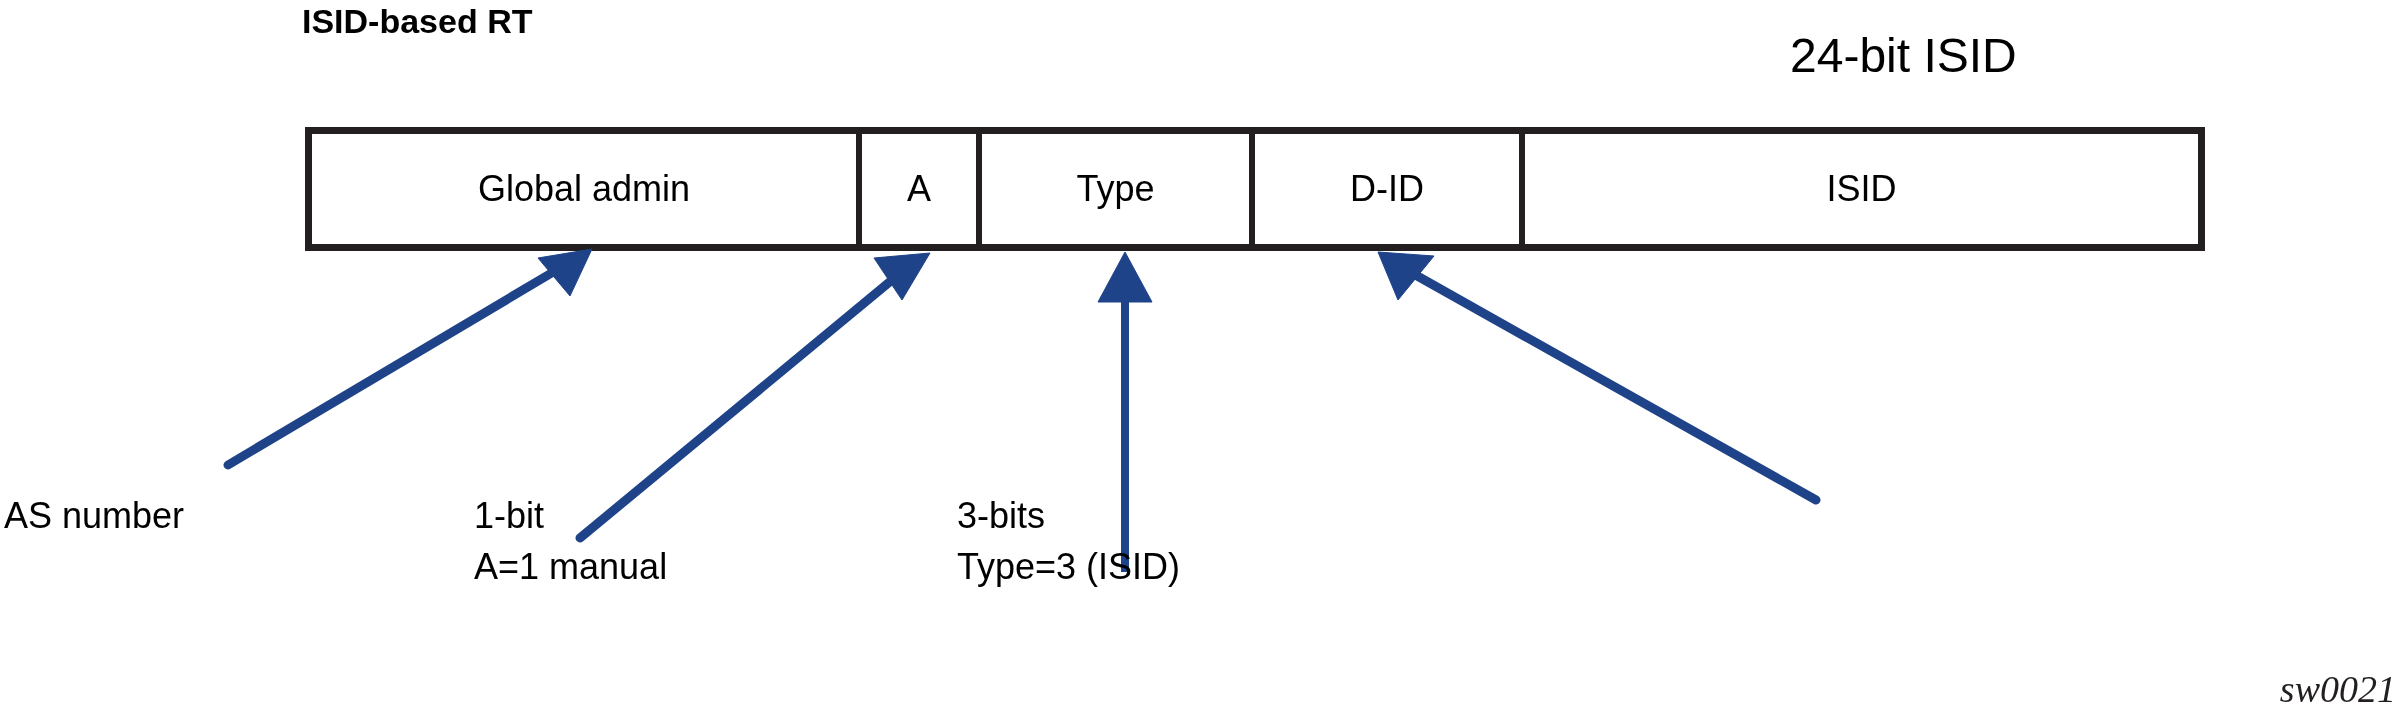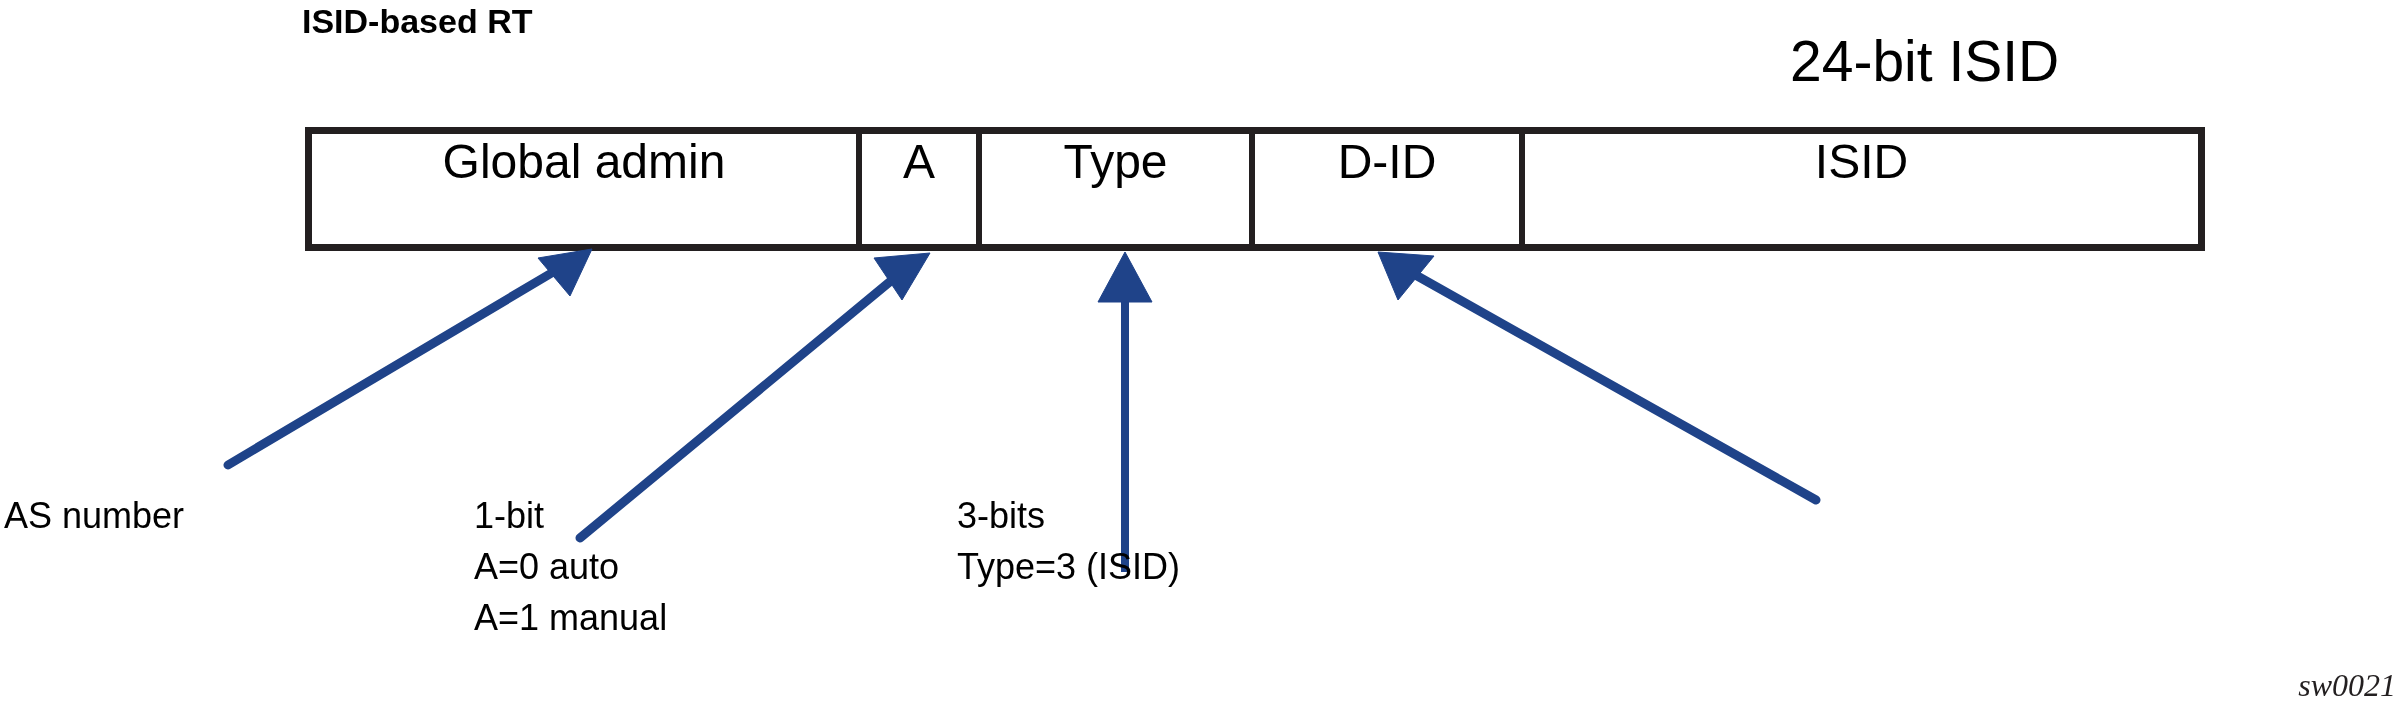--- a/index.html
+++ b/index.html
@@ -18,41 +18,42 @@
     font-size:34px;
     font-weight:bold;
     color:#000000;
     letter-spacing:0px;
     white-space:nowrap;
   }
 
   .isid-caption{
     position:absolute;
     left:1790px; top:28px;
-    font-size:57px;
+    font-size:48px;
     color:#000000;
     white-space:nowrap;
   }
 
   
   .fieldbox{
     position:absolute;
     left:305px; top:127px;
     width:1900px; height:124px;
     box-sizing:border-box;
     border:7px solid #231f20;
     background:#ffffff;
     display:flex;
   }
   .cell{
     position:relative;
     box-sizing:border-box;
     display:flex;
+    align-items:center;
     justify-content:center;
-    font-size:48px;
+    font-size:36px;
     color:#000000;
     white-space:nowrap;
     border-right:6px solid #231f20;
     height:100%;
   }
   .cell:last-child{border-right:none;}
 
   .c-global{width:550px;}
   .c-a{width:120px;}
   .c-type{width:273px;}
@@ -75,24 +76,24 @@
   }
   .note .ln{display:block;}
 
   .note-as   {left:4px;   top:490px;}
   .note-a    {left:474px; top:490px;}
   .note-type {left:957px; top:490px;}
   .note-did  {left:1818px;top:490px;}
 
   .watermark{
     position:absolute;
-    right:8px; bottom:20px;
+    right:8px; bottom:13px;
     font-family:"Liberation Serif",serif;
     font-style:italic;
-    font-size:32px;
+    font-size:38px;
     color:#231f20;
     white-space:nowrap;
   }
 </style>
 </head>
 <body>
 
 <div id="stage">
 
   <div class="title">ISID-based RT</div>
@@ -141,21 +142,20 @@
       </g>
     </g>
   </svg>
 
   <div class="note note-as">
     <span class="ln">AS number</span>
   </div>
 
   <div class="note note-a">
     <span class="ln">1-bit</span>
-    <span class="ln">A=0 auto</span>
     <span class="ln">A=1 manual</span>
   </div>
 
   <div class="note note-type">
     <span class="ln">3-bits</span>
     <span class="ln">Type=3 (ISID)</span>
   </div>
 
 
   <div class="watermark">sw0021</div>

